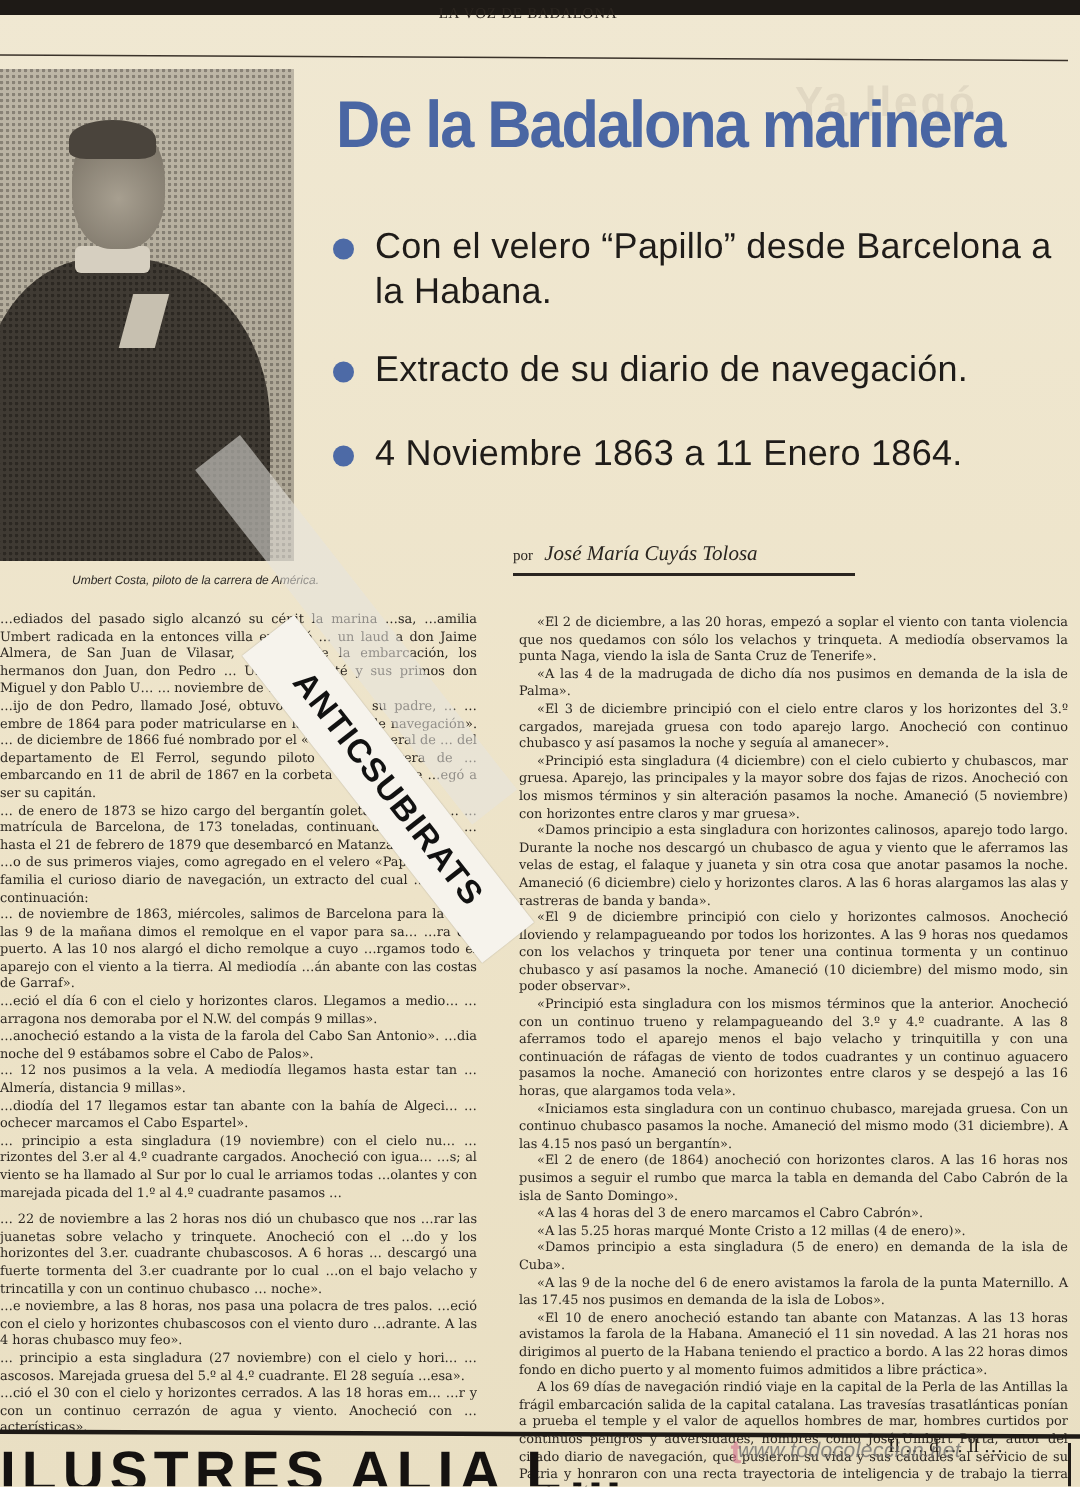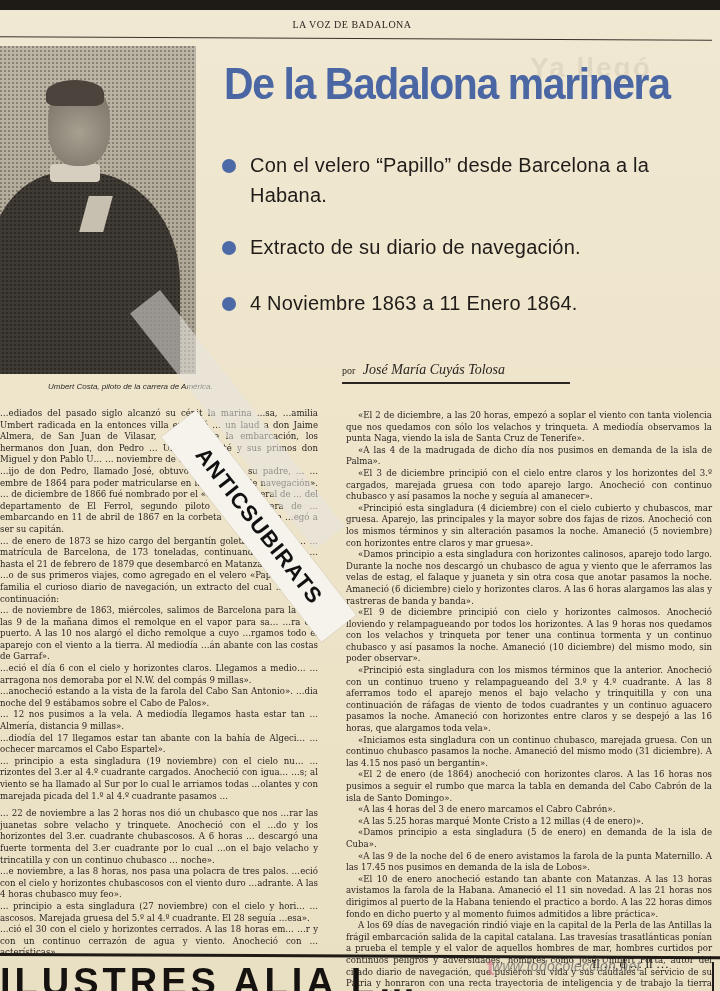--- a/index.html
+++ b/index.html
@@ -8,21 +8,21 @@
       background: #efe6cd;
       font-family: "DejaVu Serif", serif;
       color: #2a2520;
     }
     .page {
       position: absolute; left: 0; top: 0; width: 720px; height: 991px;
       background: linear-gradient(180deg, #f0e8d2 0%, #ede3c8 60%, #e9dfc3 100%);
     }
     .top-bar { position: absolute; left: 0; top: 0; width: 720px; height: 10px; background: #1e1a16; }
     .masthead {
-      position: absolute; left: 0; top: 19px; width: 704px; text-align: center;
+      position: absolute; left: 0; top: 4px; width: 704px; text-align: center;
       font-family: "Liberation Serif", serif; font-size: 10px; letter-spacing: 0.5px; color: #2c2620;
     }
     .masthead-rule { position: absolute; left: 0; top: 38px; width: 712px; height: 1px; background: #3a322a; transform: rotate(0.3deg); }
     .ghost {
       position: absolute; left: 530px; top: 52px; font-family: "Liberation Sans", sans-serif;
       font-weight: bold; font-size: 28px; color: rgba(120,110,95,0.12); letter-spacing: 2px; text-align: center;
     }
     .photo {
       position: absolute; left: 0; top: 46px; width: 196px; height: 328px;
       background:
@@ -49,21 +49,21 @@
     .headline {
       position: absolute; left: 224px; top: 58px; width: 490px;
       font-family: "Liberation Sans", sans-serif; font-weight: bold;
       font-size: 44px; line-height: 52px; color: #4a66a3;
       letter-spacing: -1.5px; transform: scaleX(0.93); transform-origin: left center;
       white-space: nowrap;
     }
     .bullets { position: absolute; left: 222px; top: 150px; width: 490px; }
     .bullet {
       position: relative; padding-left: 28px;
-      font-family: "Liberation Sans", sans-serif; font-size: 20px; line-height: 30px; color: #1f1c19;
+      font-family: "Liberation Sans", sans-serif; font-size: 24px; line-height: 30px; color: #1f1c19;
       letter-spacing: 0.2px;
     }
     .bullet .dot {
       position: absolute; left: 0; top: 9px; width: 14px; height: 14px; border-radius: 50%;
       background: #4d6aa6;
     }
     .b1 { margin-bottom: 22px; }
     .b2 { margin-bottom: 26px; }
     .byline {
       position: absolute; left: 342px; top: 362px; font-family: "Liberation Serif", serif;

